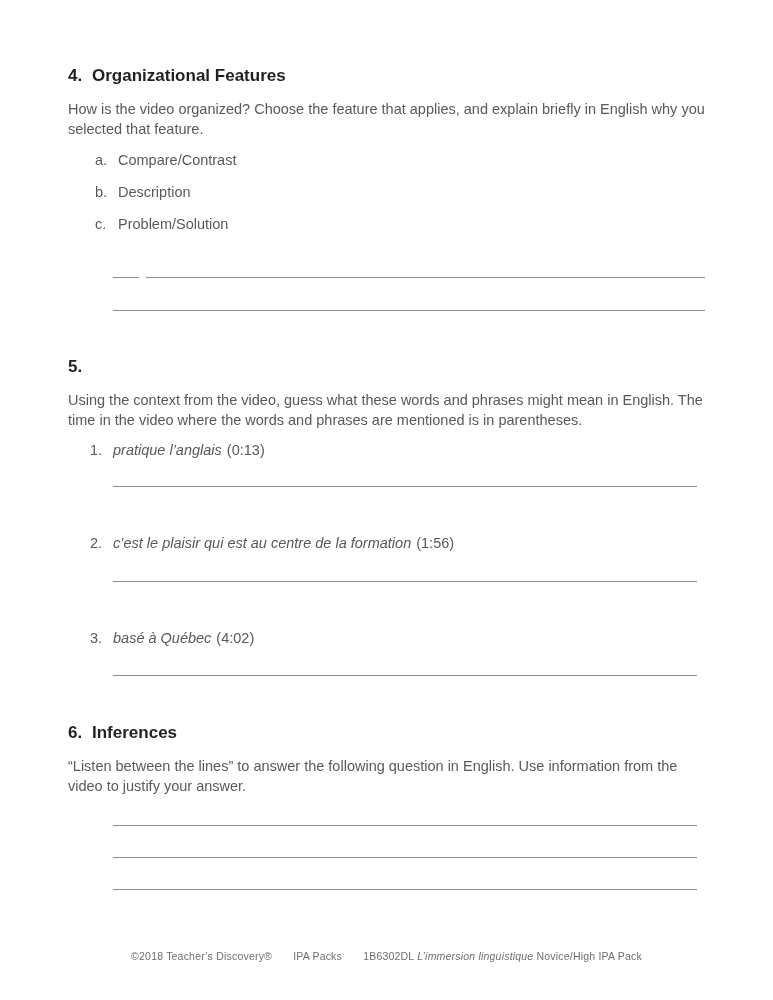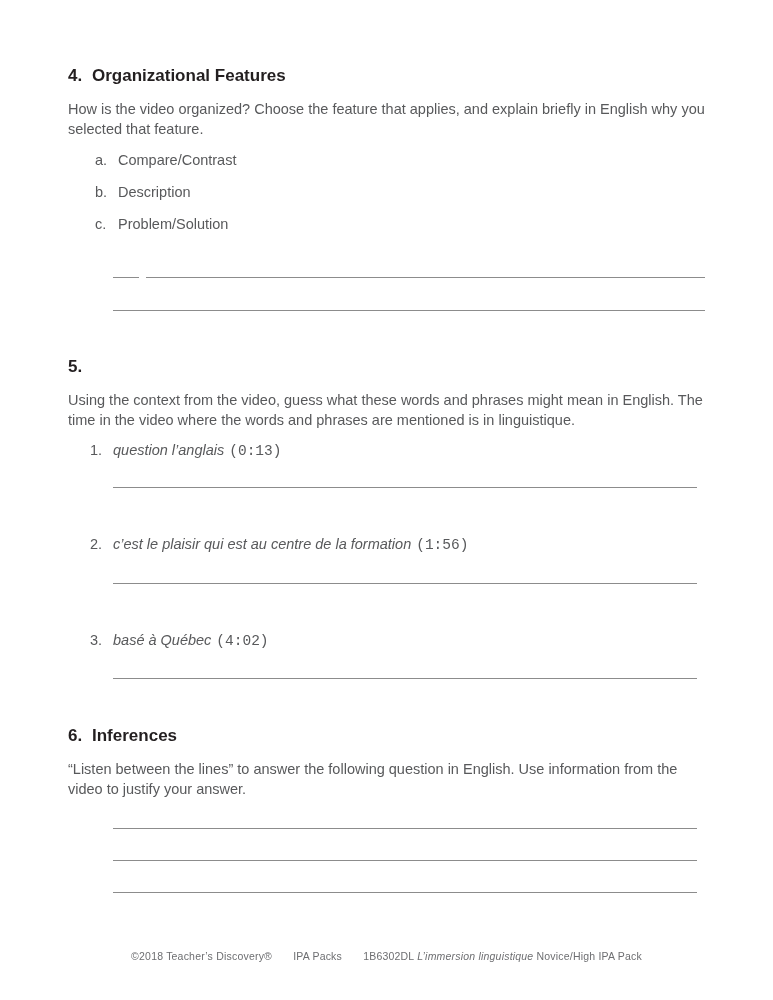--- a/index.html
+++ b/index.html
@@ -63,21 +63,21 @@
   .rule.s6c { height: 32px; margin-right: 8px; }
 
   .q-item {
     display: flex;
     margin-left: 22px;
     font-size: 14.5px;
     line-height: 16px;
   }
   .qnum { width: 23px; flex-shrink: 0; }
   .phrase { font-style: italic; }
-  .time { font-style: normal; margin-left: 5px; font-family: Liberation Mono, monospace; }
+  .time { font-style: normal; margin-left: 5px; }
 
   .m-h5 { margin-top: 45px; }
   .m-item1 { margin-top: 12px; }
   .m-item23 { margin-top: 48px; }
   .m-h6 { margin-top: 46px; }
   .question {
     margin-top: 12px;
     margin-left: 45px;
     font-size: 14.5px;
     line-height: 16px;
@@ -126,25 +126,25 @@
         <span class="blank short"></span>
         <span class="blank long"></span>
       </div>
       <div class="rule s4-full"></div>
     </section>
 
     <section>
       <div class="heading m-h5">
         <span class="hnum">5.</span>
       </div>
-      <p class="intro">Using the context from the video, guess what these words and phrases might mean in English. The time in the video where the words and phrases are mentioned is in linguistique.</p>
+      <p class="intro">Using the context from the video, guess what these words and phrases might mean in English. The time in the video where the words and phrases are mentioned is in parentheses.</p>
 
       <div class="q-item m-item1">
         <span class="qnum">1.</span>
-        <span><span class="phrase">question l’anglais</span><span class="time">(0:13)</span></span>
+        <span><span class="phrase">pratique l’anglais</span><span class="time">(0:13)</span></span>
       </div>
       <div class="rule s5"></div>
 
       <div class="q-item m-item23">
         <span class="qnum">2.</span>
         <span><span class="phrase">c’est le plaisir qui est au centre de la formation</span><span class="time">(1:56)</span></span>
       </div>
       <div class="rule s5b"></div>
 
       <div class="q-item m-item23">

